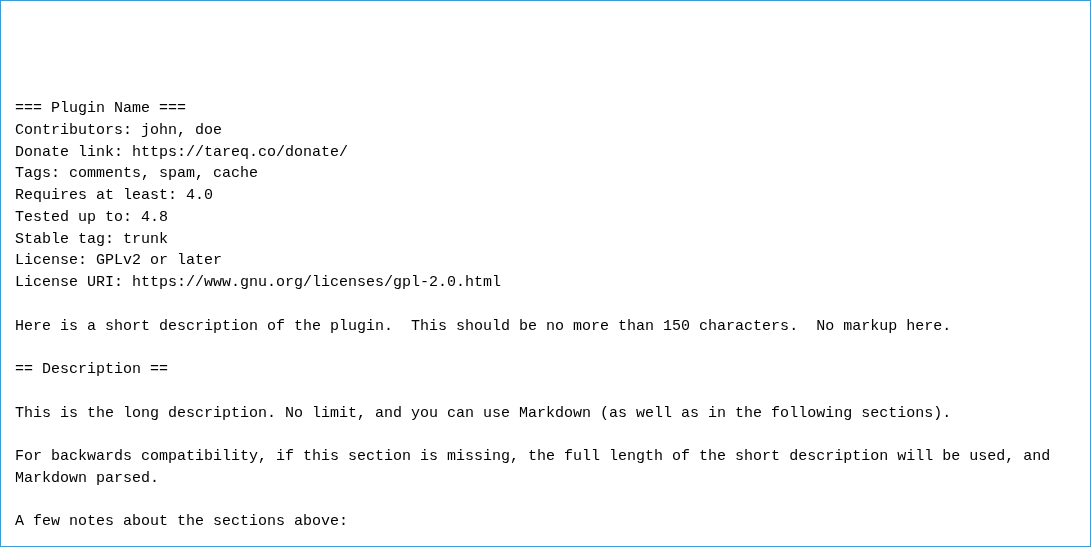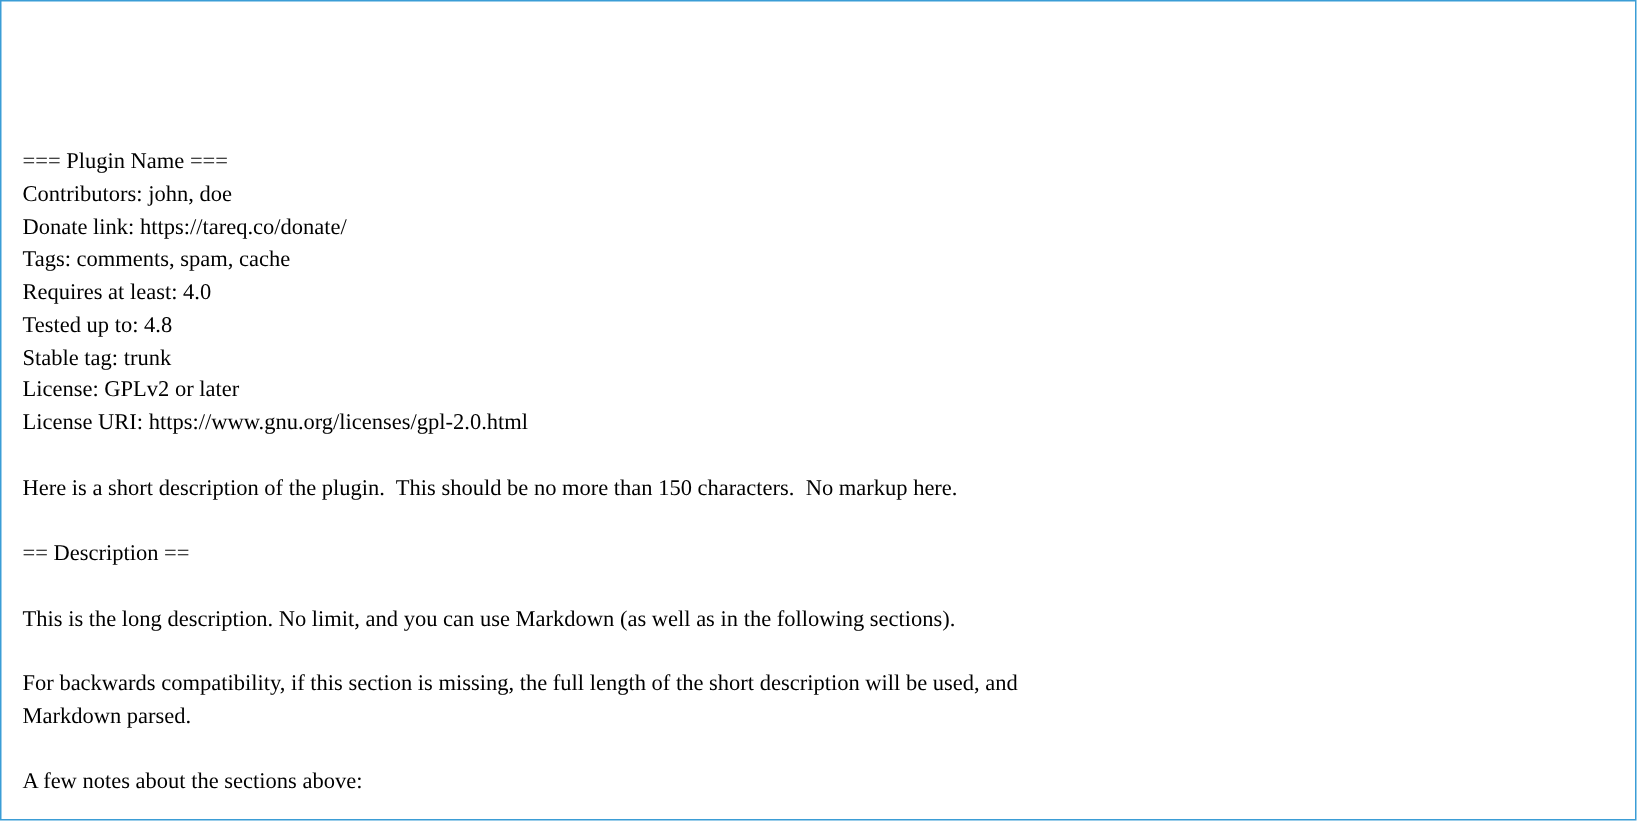--- a/index.html
+++ b/index.html
@@ -18,21 +18,20 @@
       border: 1px solid #3b9dd6;
       padding: 10px 14px;
       overflow: hidden;
       white-space: pre-wrap;
     }
     .readme {
       white-space: pre-wrap;
     }
     .line {
       display: block;
-      font-family: Liberation Serif, serif;
     }
   </style>
 </head>
 <body>
 
 
 
 <div class="readme"><span class="line">=== Plugin Name ===</span><span class="line">Contributors: john, doe</span><span class="line">Donate link: https://tareq.co/donate/</span><span class="line">Tags: comments, spam, cache</span><span class="line">Requires at least: 4.0</span><span class="line">Tested up to: 4.8</span><span class="line">Stable tag: trunk</span><span class="line">License: GPLv2 or later</span><span class="line">License URI: https://www.gnu.org/licenses/gpl-2.0.html</span><span class="line">&nbsp;</span><span class="line">Here is a short description of the plugin.  This should be no more than 150 characters.  No markup here.</span><span class="line">&nbsp;</span><span class="line">== Description ==</span><span class="line">&nbsp;</span><span class="line">This is the long description. No limit, and you can use Markdown (as well as in the following sections).</span><span class="line">&nbsp;</span><span class="line">For backwards compatibility, if this section is missing, the full length of the short description will be used, and</span><span class="line">Markdown parsed.</span><span class="line">&nbsp;</span><span class="line">A few notes about the sections above:</span><span class="line">&nbsp;</span></div>
 
 

